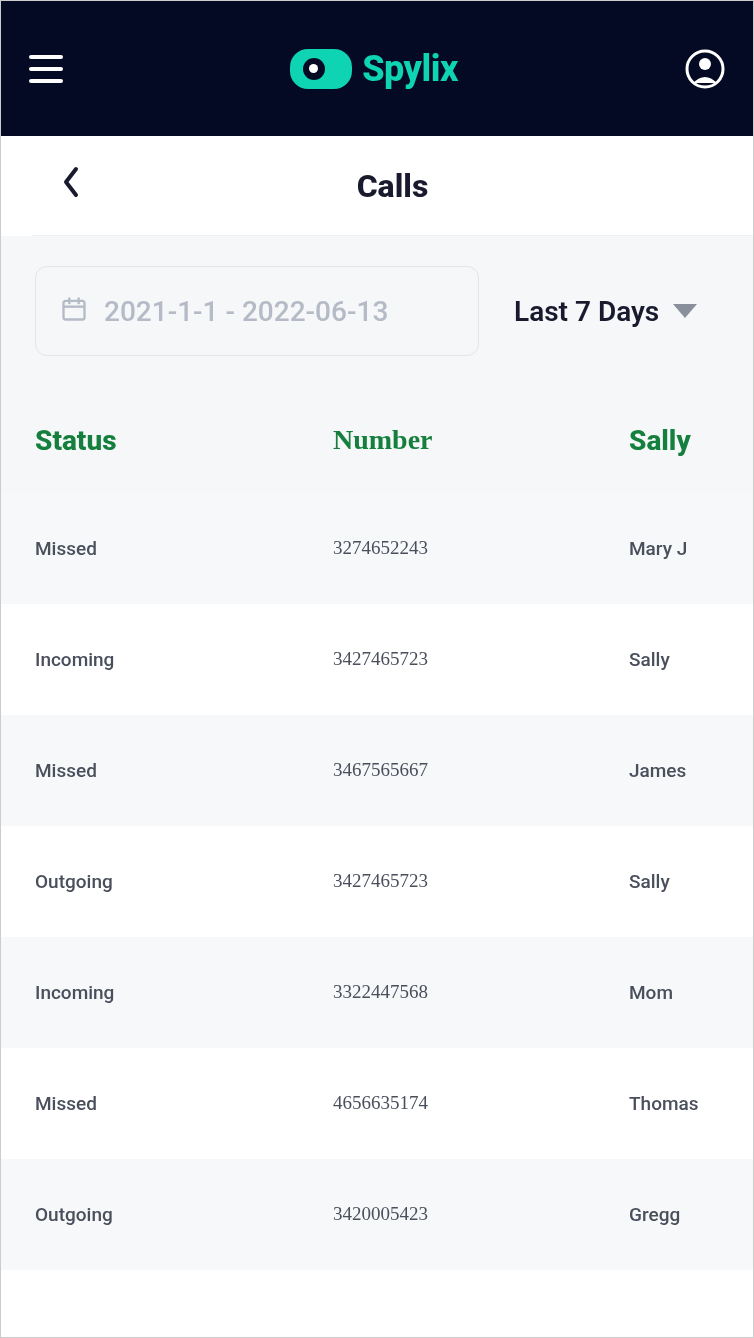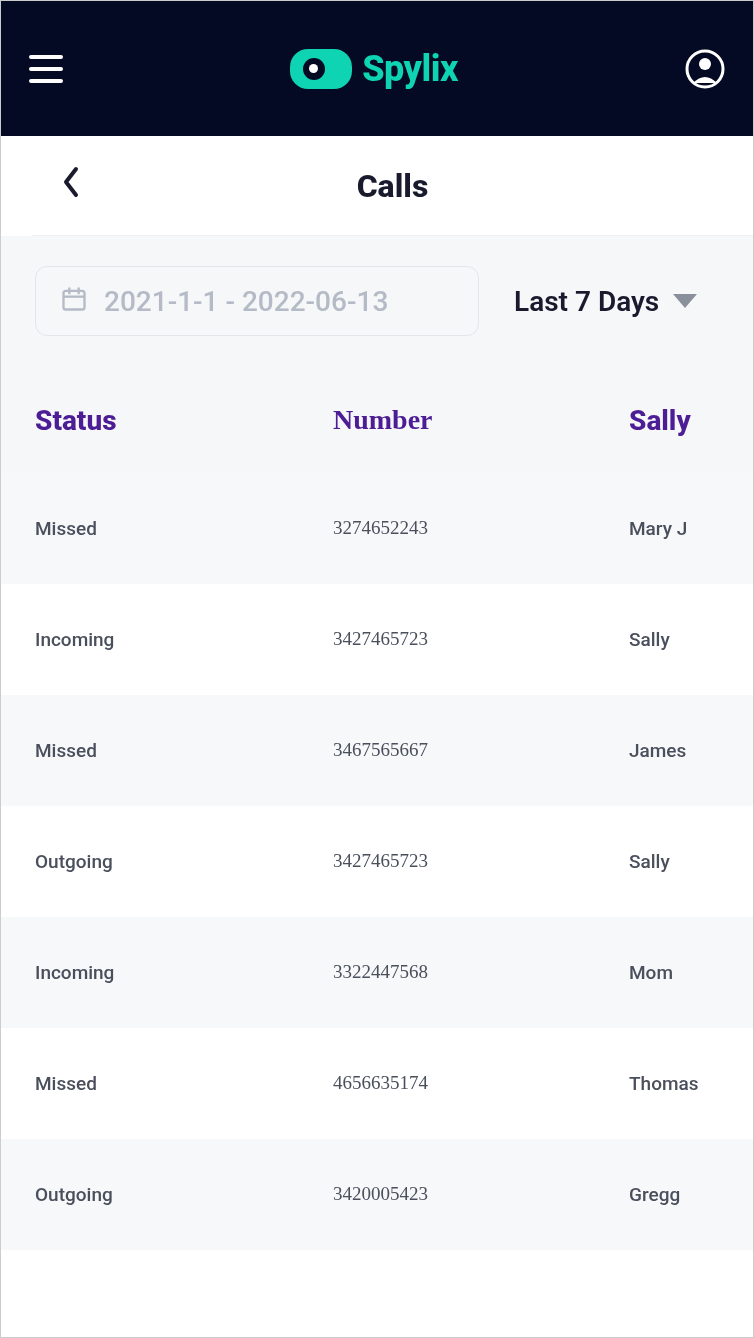--- a/index.html
+++ b/index.html
@@ -112,21 +112,21 @@
     .filter-bar {
       background: #f6f7f9;
       padding: 30px 34px 32px 34px;
       display: flex;
       align-items: center;
       gap: 28px;
     }
     .date-input {
       flex: 1;
       max-width: 444px;
-      height: 70px;
+      height: 90px;
       border: 1px solid #e2e5ea;
       border-radius: 12px;
       background: #f6f7f9;
       display: flex;
       align-items: center;
       padding: 0 24px;
       gap: 16px;
       cursor: pointer;
     }
     .calendar-icon {
@@ -164,21 +164,21 @@
       display: flex;
       flex-direction: column;
       flex: 1;
     }
     .table-header {
       background: #f6f7f9;
       display: flex;
       padding: 36px 34px;
       font-size: 28px;
       font-weight: 800;
-      color: #4c1d95;
+      color: #15803d;
     }
     .table-row {
       display: flex;
       padding: 44px 34px;
       font-size: 19px;
       color: #4a4f5c;
       font-weight: 500;
     }
     .table-row:nth-child(odd) {
       background: #f6f8fa;

